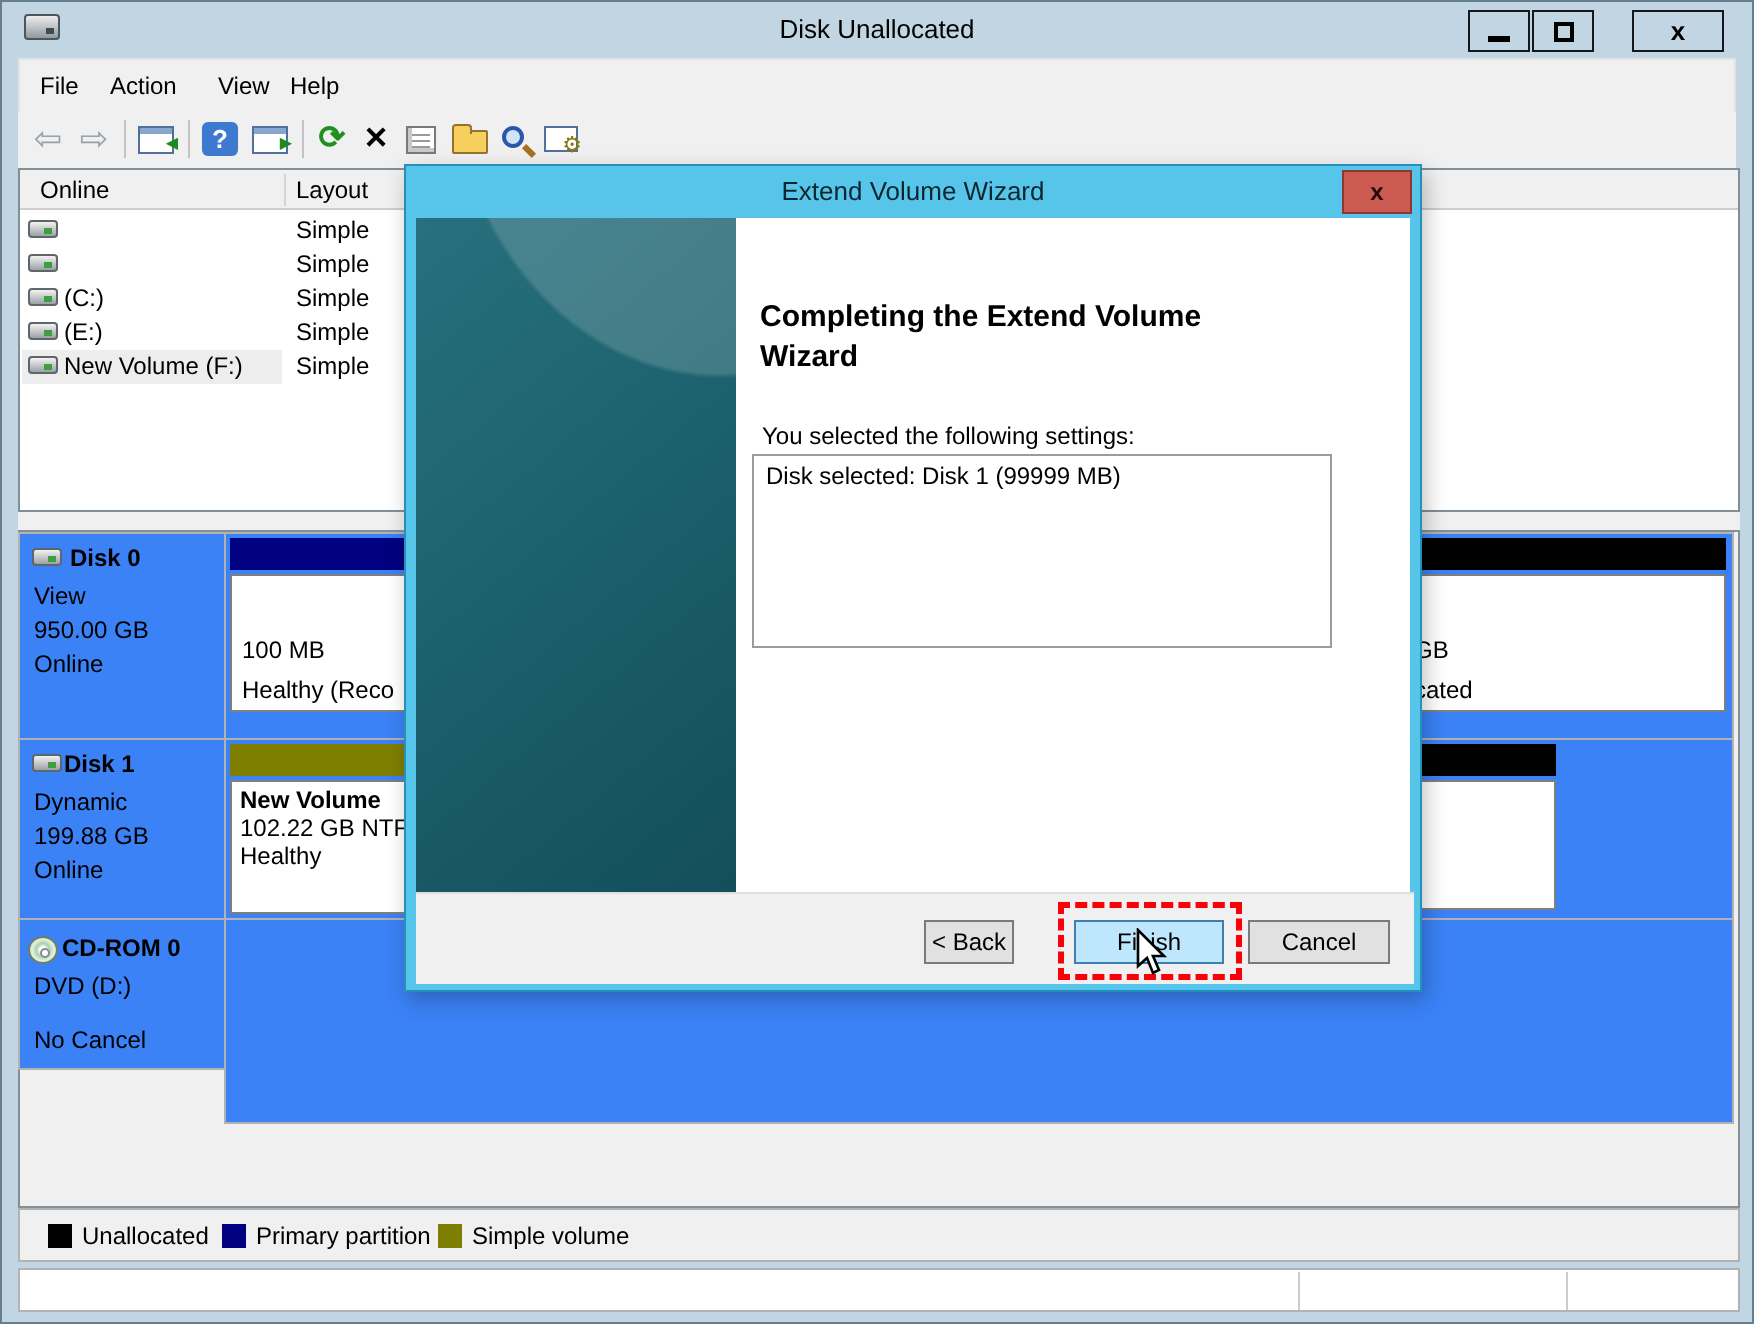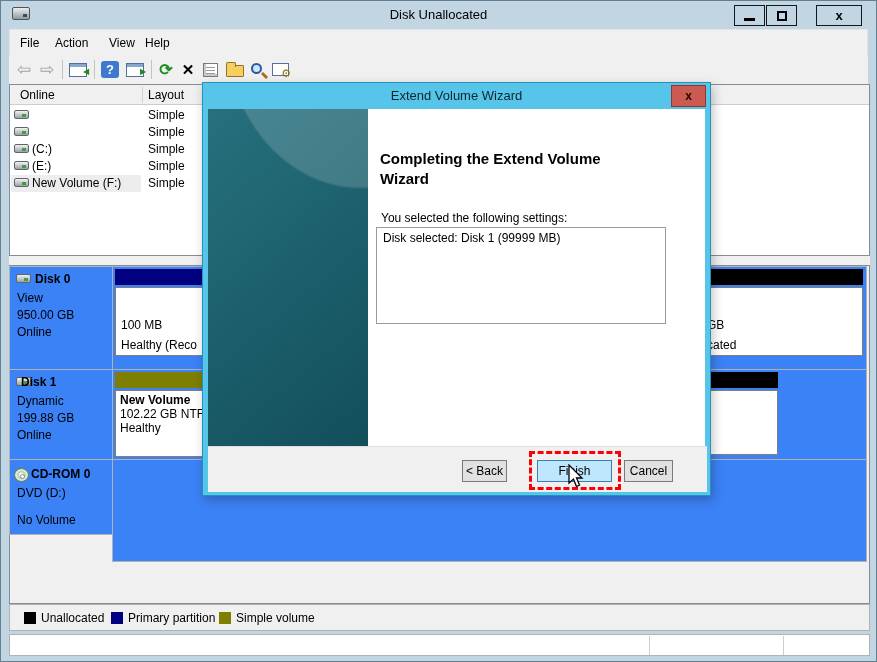--- a/index.html
+++ b/index.html
@@ -220,21 +220,21 @@
   <div class="abs part" style="left:495px; top:268px; width:367px; height:87px;">
     <div class="bar" style="background-color: rgb(0, 0, 0);"></div>
     <div class="body">
       <span class="ptext" style="left:210px; top:30px;">GB</span>
       <span class="ptext" style="left:210px; top:50px;">cated</span>
     </div>
   </div>
 
   <div class="abs cell" style="left:8px; top:368px; width:104px; height:91px;">
     <span class="drive-ico" style="left:6px; top:7px;"></span>
-    <span class="dlabel dname" style="top:5px; left:11px;">Disk 1</span>
+    <span class="dlabel dname" style="top:5px; left:22px;">Disk 1</span>
     <span class="dlabel" style="top:24px;">Dynamic</span>
     <span class="dlabel" style="top:41px;">199.88 GB</span>
     <span class="dlabel" style="top:58px;">Online</span>
   </div>
   <div class="abs cell" style="left:111px; top:368px; width:755px; height:91px;"></div>
   <div class="abs part" style="left:114px; top:371px; width:268px; height:85px;">
     <div class="bar" style="background-color: rgb(126, 126, 0);"></div>
     <div class="body hatch">
       <span class="ptext dname" style="left:4px; top:2px;">New Volume</span>
       <span class="ptext" style="left:4px; top:16px;">102.22 GB NTF</span>
@@ -243,21 +243,21 @@
   </div>
   <div class="abs part" style="left:495px; top:371px; width:282px; height:83px;">
     <div class="bar" style="background-color: rgb(0, 0, 0);"></div>
     <div class="body"></div>
   </div>
 
   <div class="abs cell" style="left:8px; top:458px; width:104px; height:76px;">
     <span class="cd-ico" style="top:8px;"></span>
     <span class="dlabel dname" style="top:7px; left:21px;">CD-ROM 0</span>
     <span class="dlabel" style="top:26px;">DVD (D:)</span>
-    <span class="dlabel" style="top:53px;">No Volume</span>
+    <span class="dlabel" style="top:53px;">No Cancel</span>
   </div>
   <div class="abs cell" style="left:111px; top:458px; width:755px; height:103px;"></div>
 
   <div class="abs legendbar">
     <span class="lsq" style="left: 14px; background-color: rgb(0, 0, 0);"></span>
     <span class="llabel" style="left:31px;">Unallocated</span>
     <span class="lsq" style="left: 101px; background-color: rgb(0, 0, 128);"></span>
     <span class="llabel" style="left:118px;">Primary partition</span>
     <span class="lsq" style="left: 209px; background-color: rgb(126, 126, 0);"></span>
     <span class="llabel" style="left:226px;">Simple volume</span>
@@ -277,21 +277,21 @@
       <div class="wiz-heading">Completing the Extend Volume Wizard</div>
       <div class="wiz-intro">You selected the following settings:</div>
       <div class="wiz-listbox">
         <span>Disk selected: Disk 1 (99999 MB)</span>
       </div>
     </div>
 
     <div class="wiz-footer"></div>
     <div class="wbtn" style="left:259px; width:45px;">&lt; Back</div>
     <div class="wbtn" style="left: 334px; width: 75px; border-color: rgb(60, 127, 177); background-color: rgb(190, 230, 253);"><span>Finish</span></div>
-    <div class="wbtn" style="left:421px; width:49px;">Cancel</div>
+    <div class="wbtn" style="left:421px; width:71px;">Cancel</div>
     <div class="red-dash"></div>
 
     <svg class="cursor-svg" width="18" height="26" viewBox="0 0 18 26">
       <path d="M2 1 L2 19 L6.5 15 L9.5 22.5 L12.5 21 L9.5 14 L15 14 Z" fill="#ffffff" stroke="#000000" stroke-width="1.3"></path>
     </svg>
   </div>
 
 </div>
 
 </body></html>

